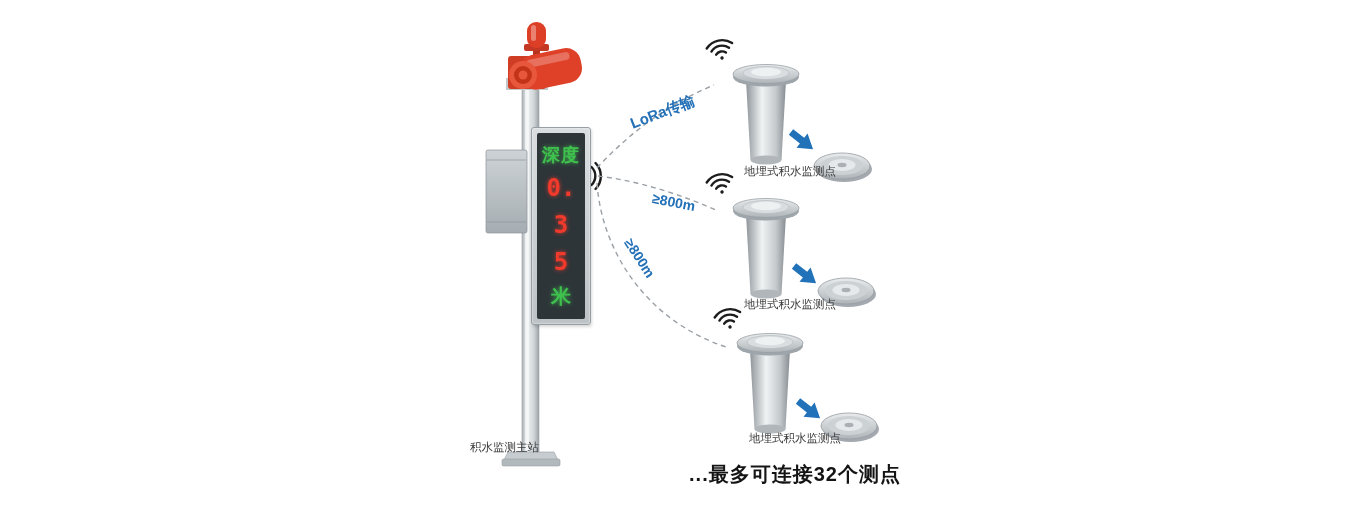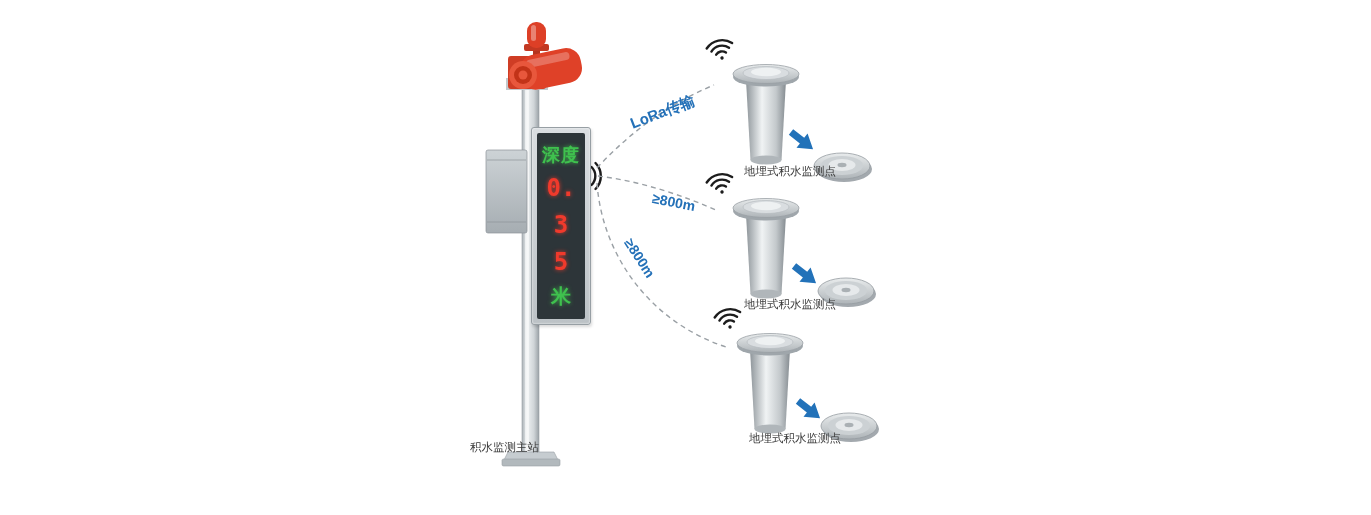--- a/index.html
+++ b/index.html
@@ -171,13 +171,14 @@
   <div class="abs small-label" style="left:442px;top:440px;margin-left:28px;">积水监测主站</div>
 
   <div class="abs blue-label lora" style="left:629px;top:103px;">LoRa传输</div>
   <div class="abs blue-label dist dist1" style="left:652px;top:194px;">≥800m</div>
   <div class="abs blue-label dist dist2" style="left:618px;top:250px;">≥800m</div>
 
   <div class="abs small-label sensor-label" style="left:716px;top:164px;">地埋式积水监测点</div>
   <div class="abs small-label sensor-label" style="left:716px;top:297px;">地埋式积水监测点</div>
   <div class="abs small-label sensor-label" style="left:721px;top:431px;">地埋式积水监测点</div>
 
+  <div class="abs footer-text" style="left:645px;top:461px;">...最多可连接32个测点</div>
 </div>
 
 </body></html>

